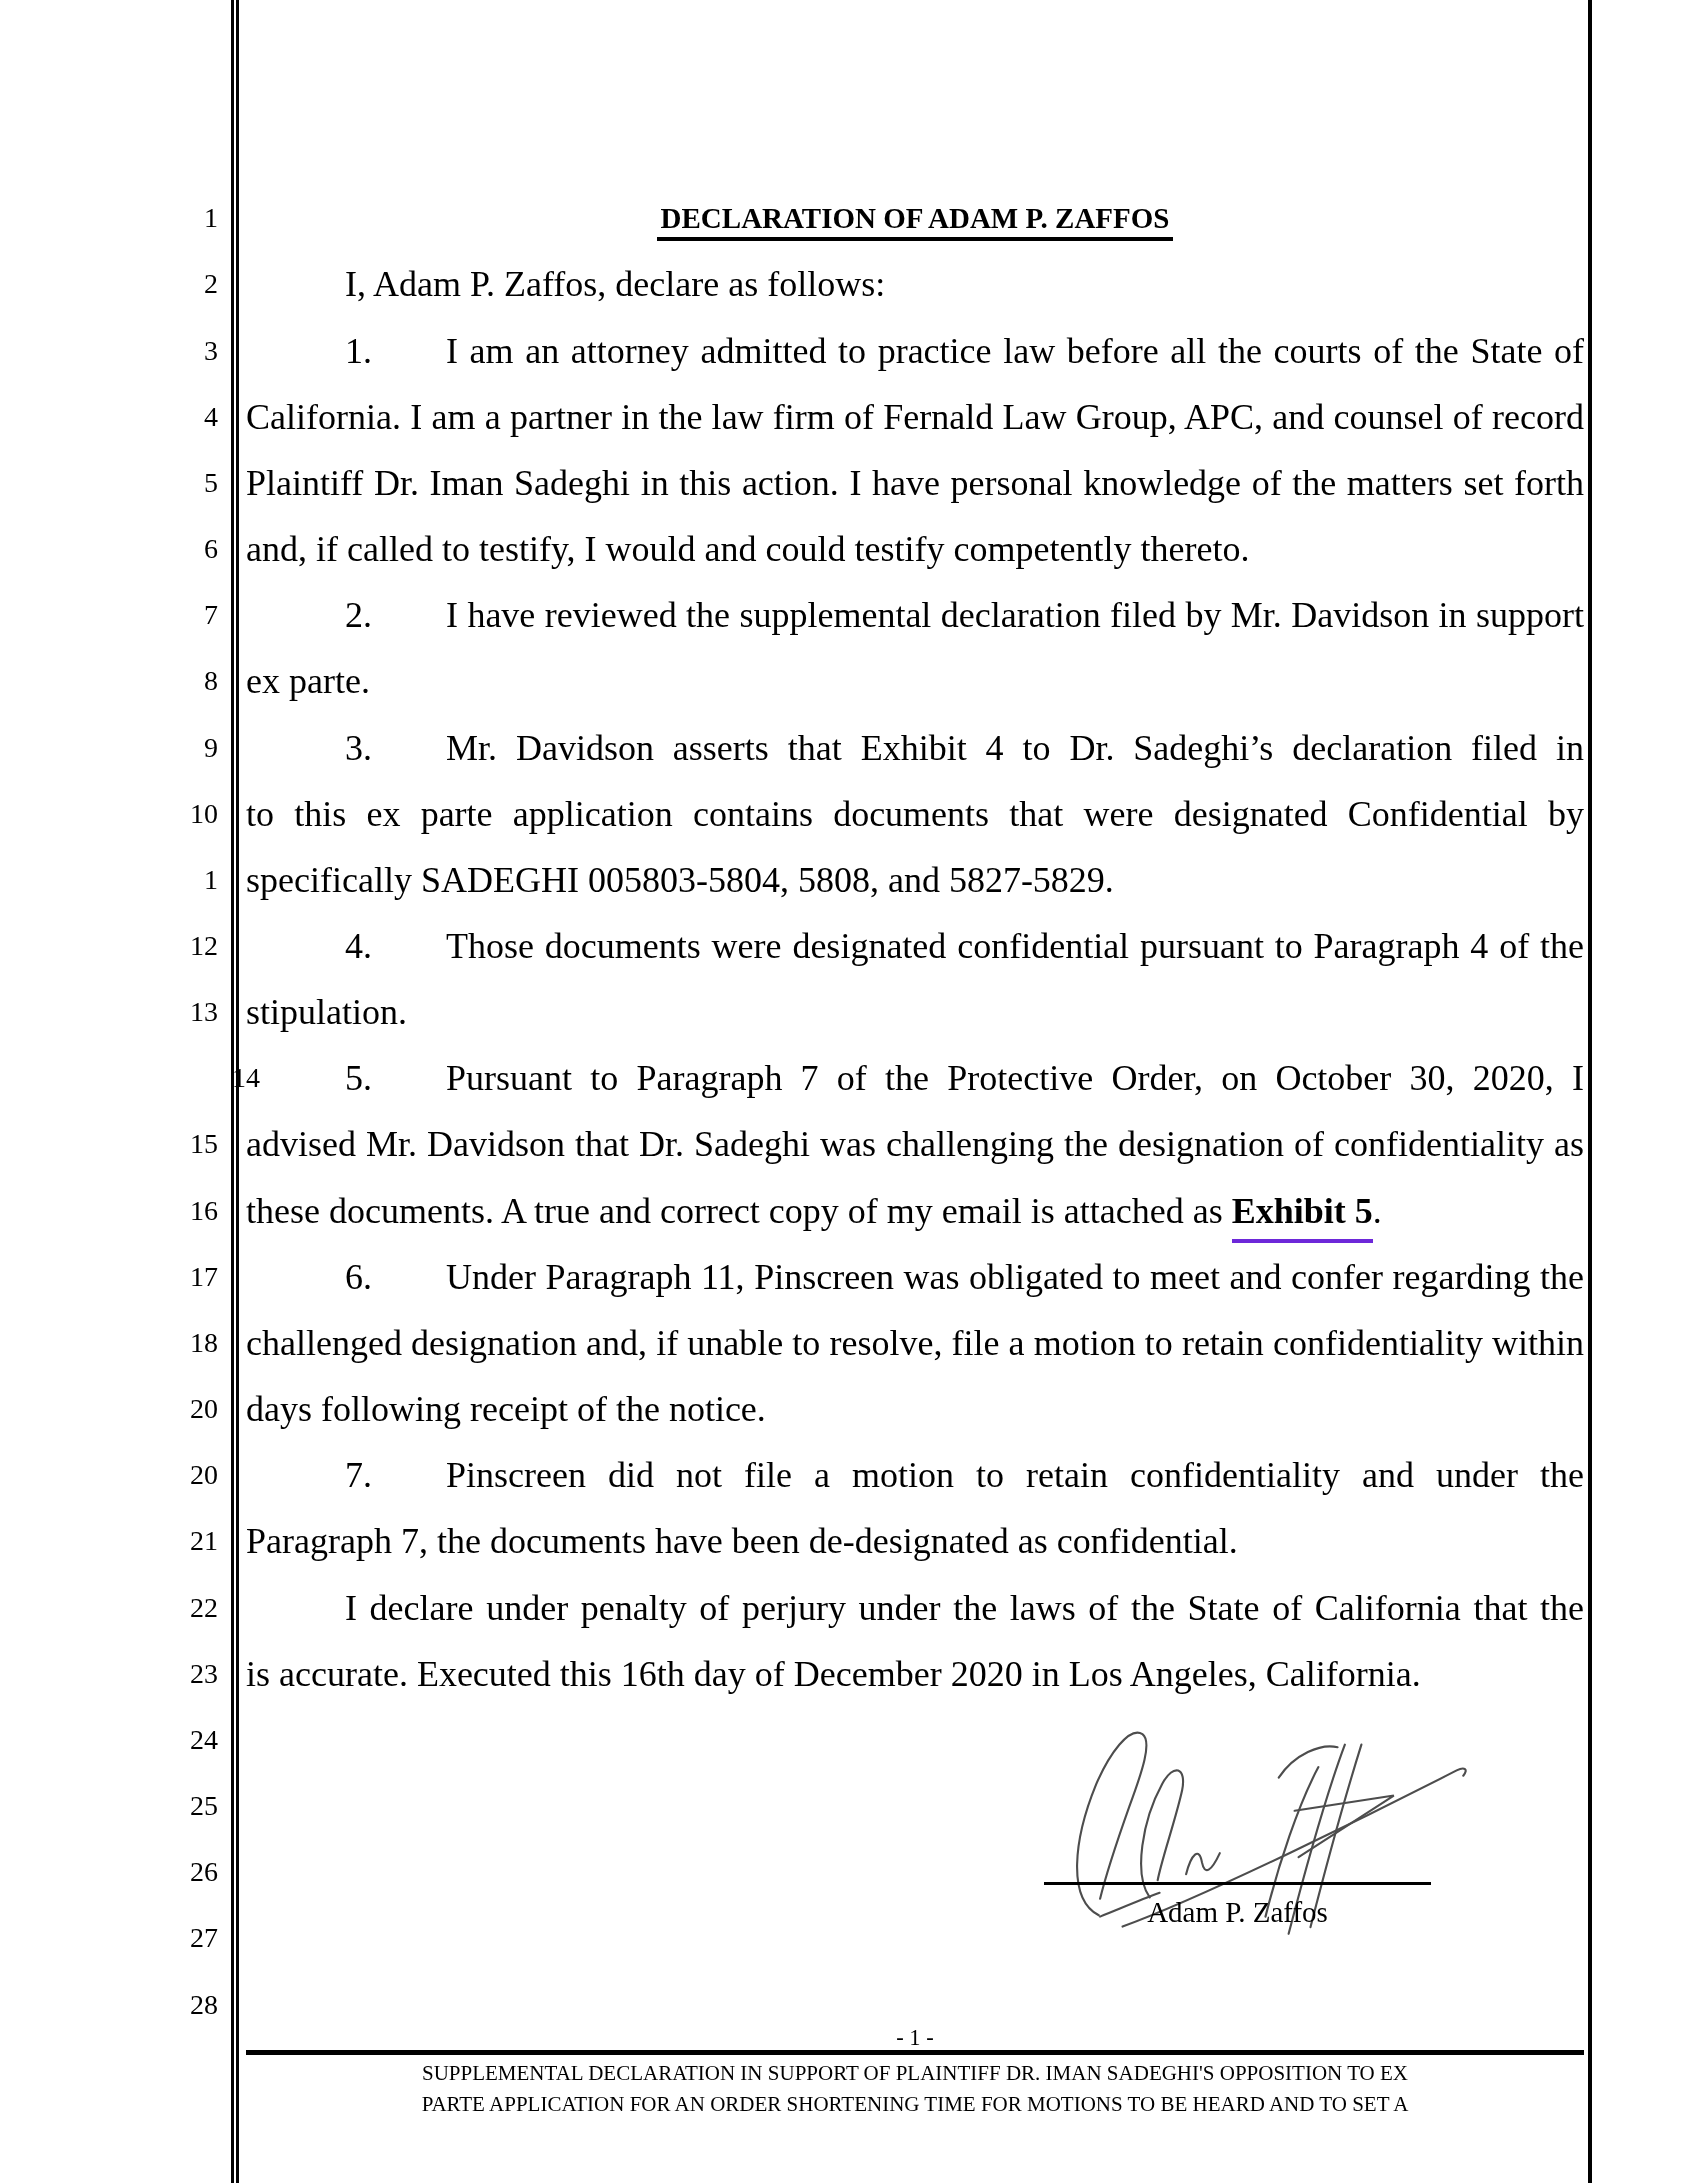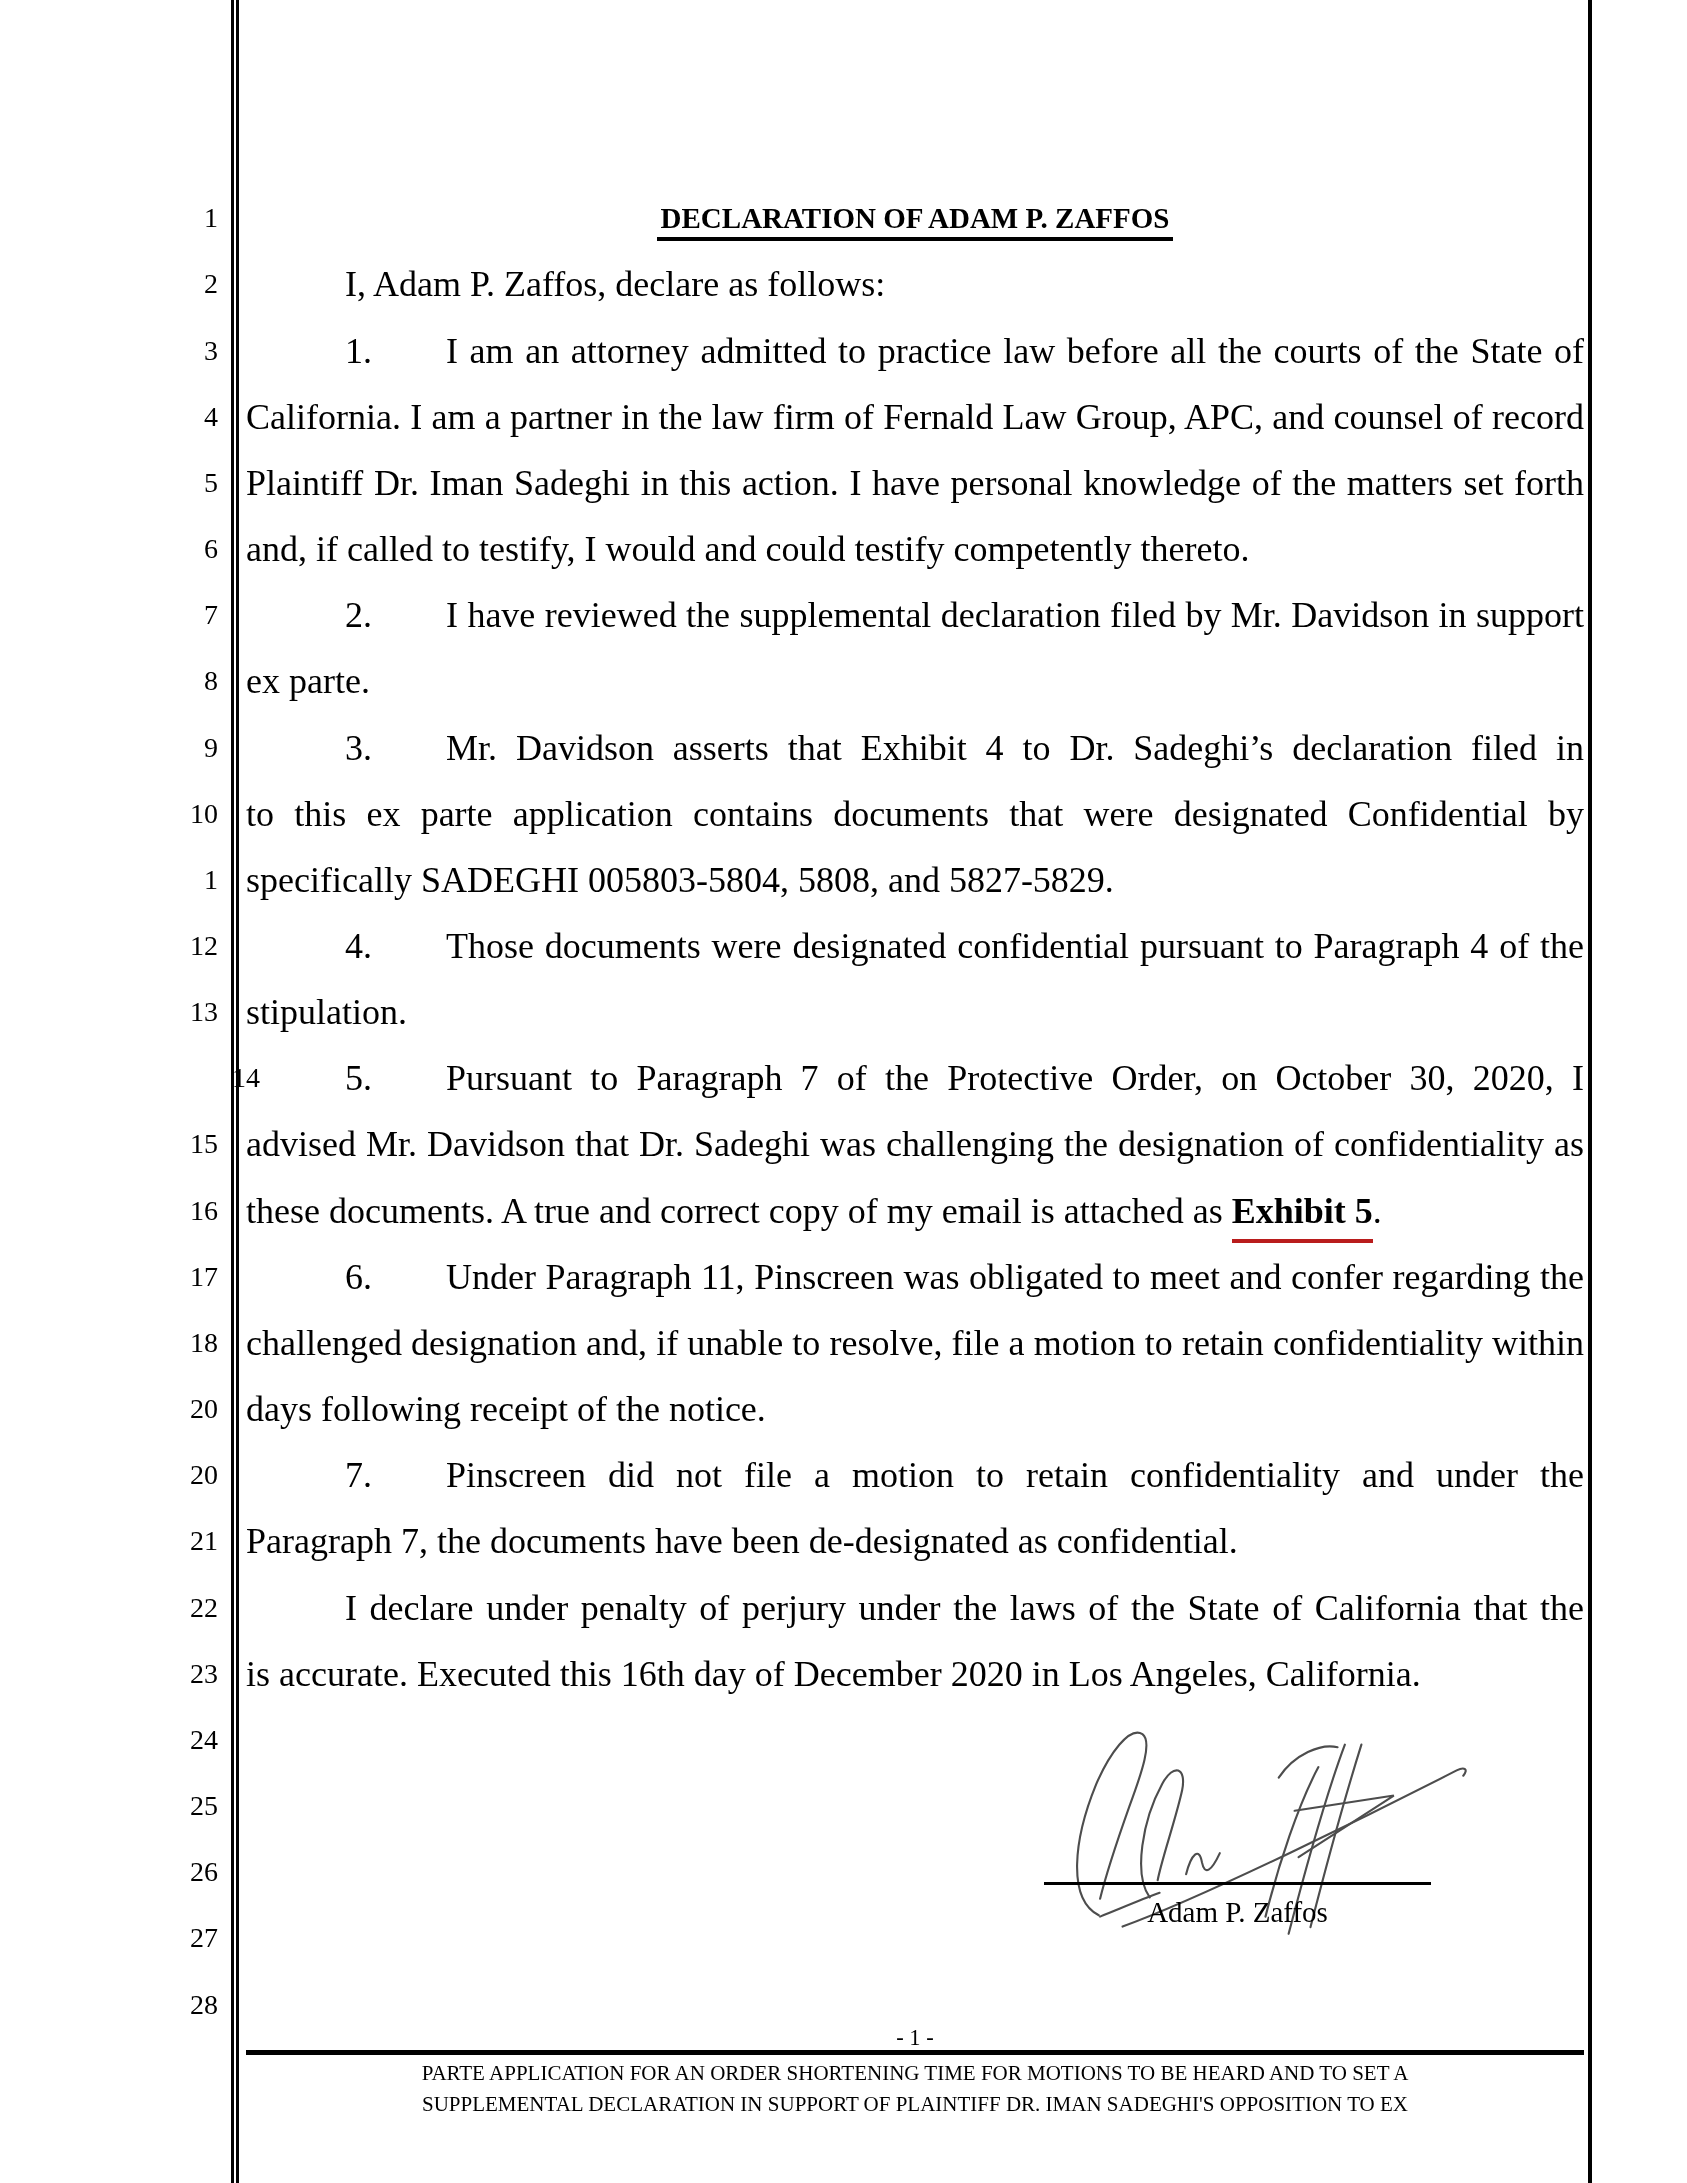--- a/index.html
+++ b/index.html
@@ -46,21 +46,21 @@
     font-size: 36px;
     overflow: hidden;
     box-sizing: border-box;
     white-space: normal;
   }
   .row.ind { padding-left: 99px; }
   .row.just { text-align: justify; text-align-last: justify; }
   .row.just::after { content: ""; display: inline-block; width: 100%; height: 0; }
   .tab { display: inline-block; width: 74px; }
   .seg.b { font-weight: bold; }
-  .seg.u { border-bottom: 4px solid #b91c1c; padding-bottom: 8px; margin-top: 10px; }
+  .seg.u { border-bottom: 4px solid #6d28d9; padding-bottom: 8px; margin-top: 10px; }
   
   #title-row {
     position: absolute;
     left: 246px; top: 185px;
     width: 1338px; height: 66px;
     line-height: 66px;
     text-align: center;
     font-size: 29px;
   }
   #title-row .title-text {
@@ -179,18 +179,18 @@
       <path d="M 96,347 C 222,301 482,172 601,111 C 613,105 619,109 611,119"></path>
       <path d="M 62,332 C 92,320 122,307 152,296"></path>
     </g>
   </svg>
   <div id="sig-line"></div>
   <div id="sig-name">Adam P. Zaffos</div>
 
   <div id="page-num">- 1 -</div>
   <div id="footer-rule"></div>
   <div id="footer-text">
+      <div>SUPPLEMENTAL DECLARATION IN SUPPORT OF PLAINTIFF DR. IMAN SADEGHI'S OPPOSITION TO EX</div>
       <div>PARTE APPLICATION FOR AN ORDER SHORTENING TIME FOR MOTIONS TO BE HEARD AND TO SET A</div>
-      <div>SUPPLEMENTAL DECLARATION IN SUPPORT OF PLAINTIFF DR. IMAN SADEGHI'S OPPOSITION TO EX</div>
     </div>
 
 </div>
 
 
 </body></html>

